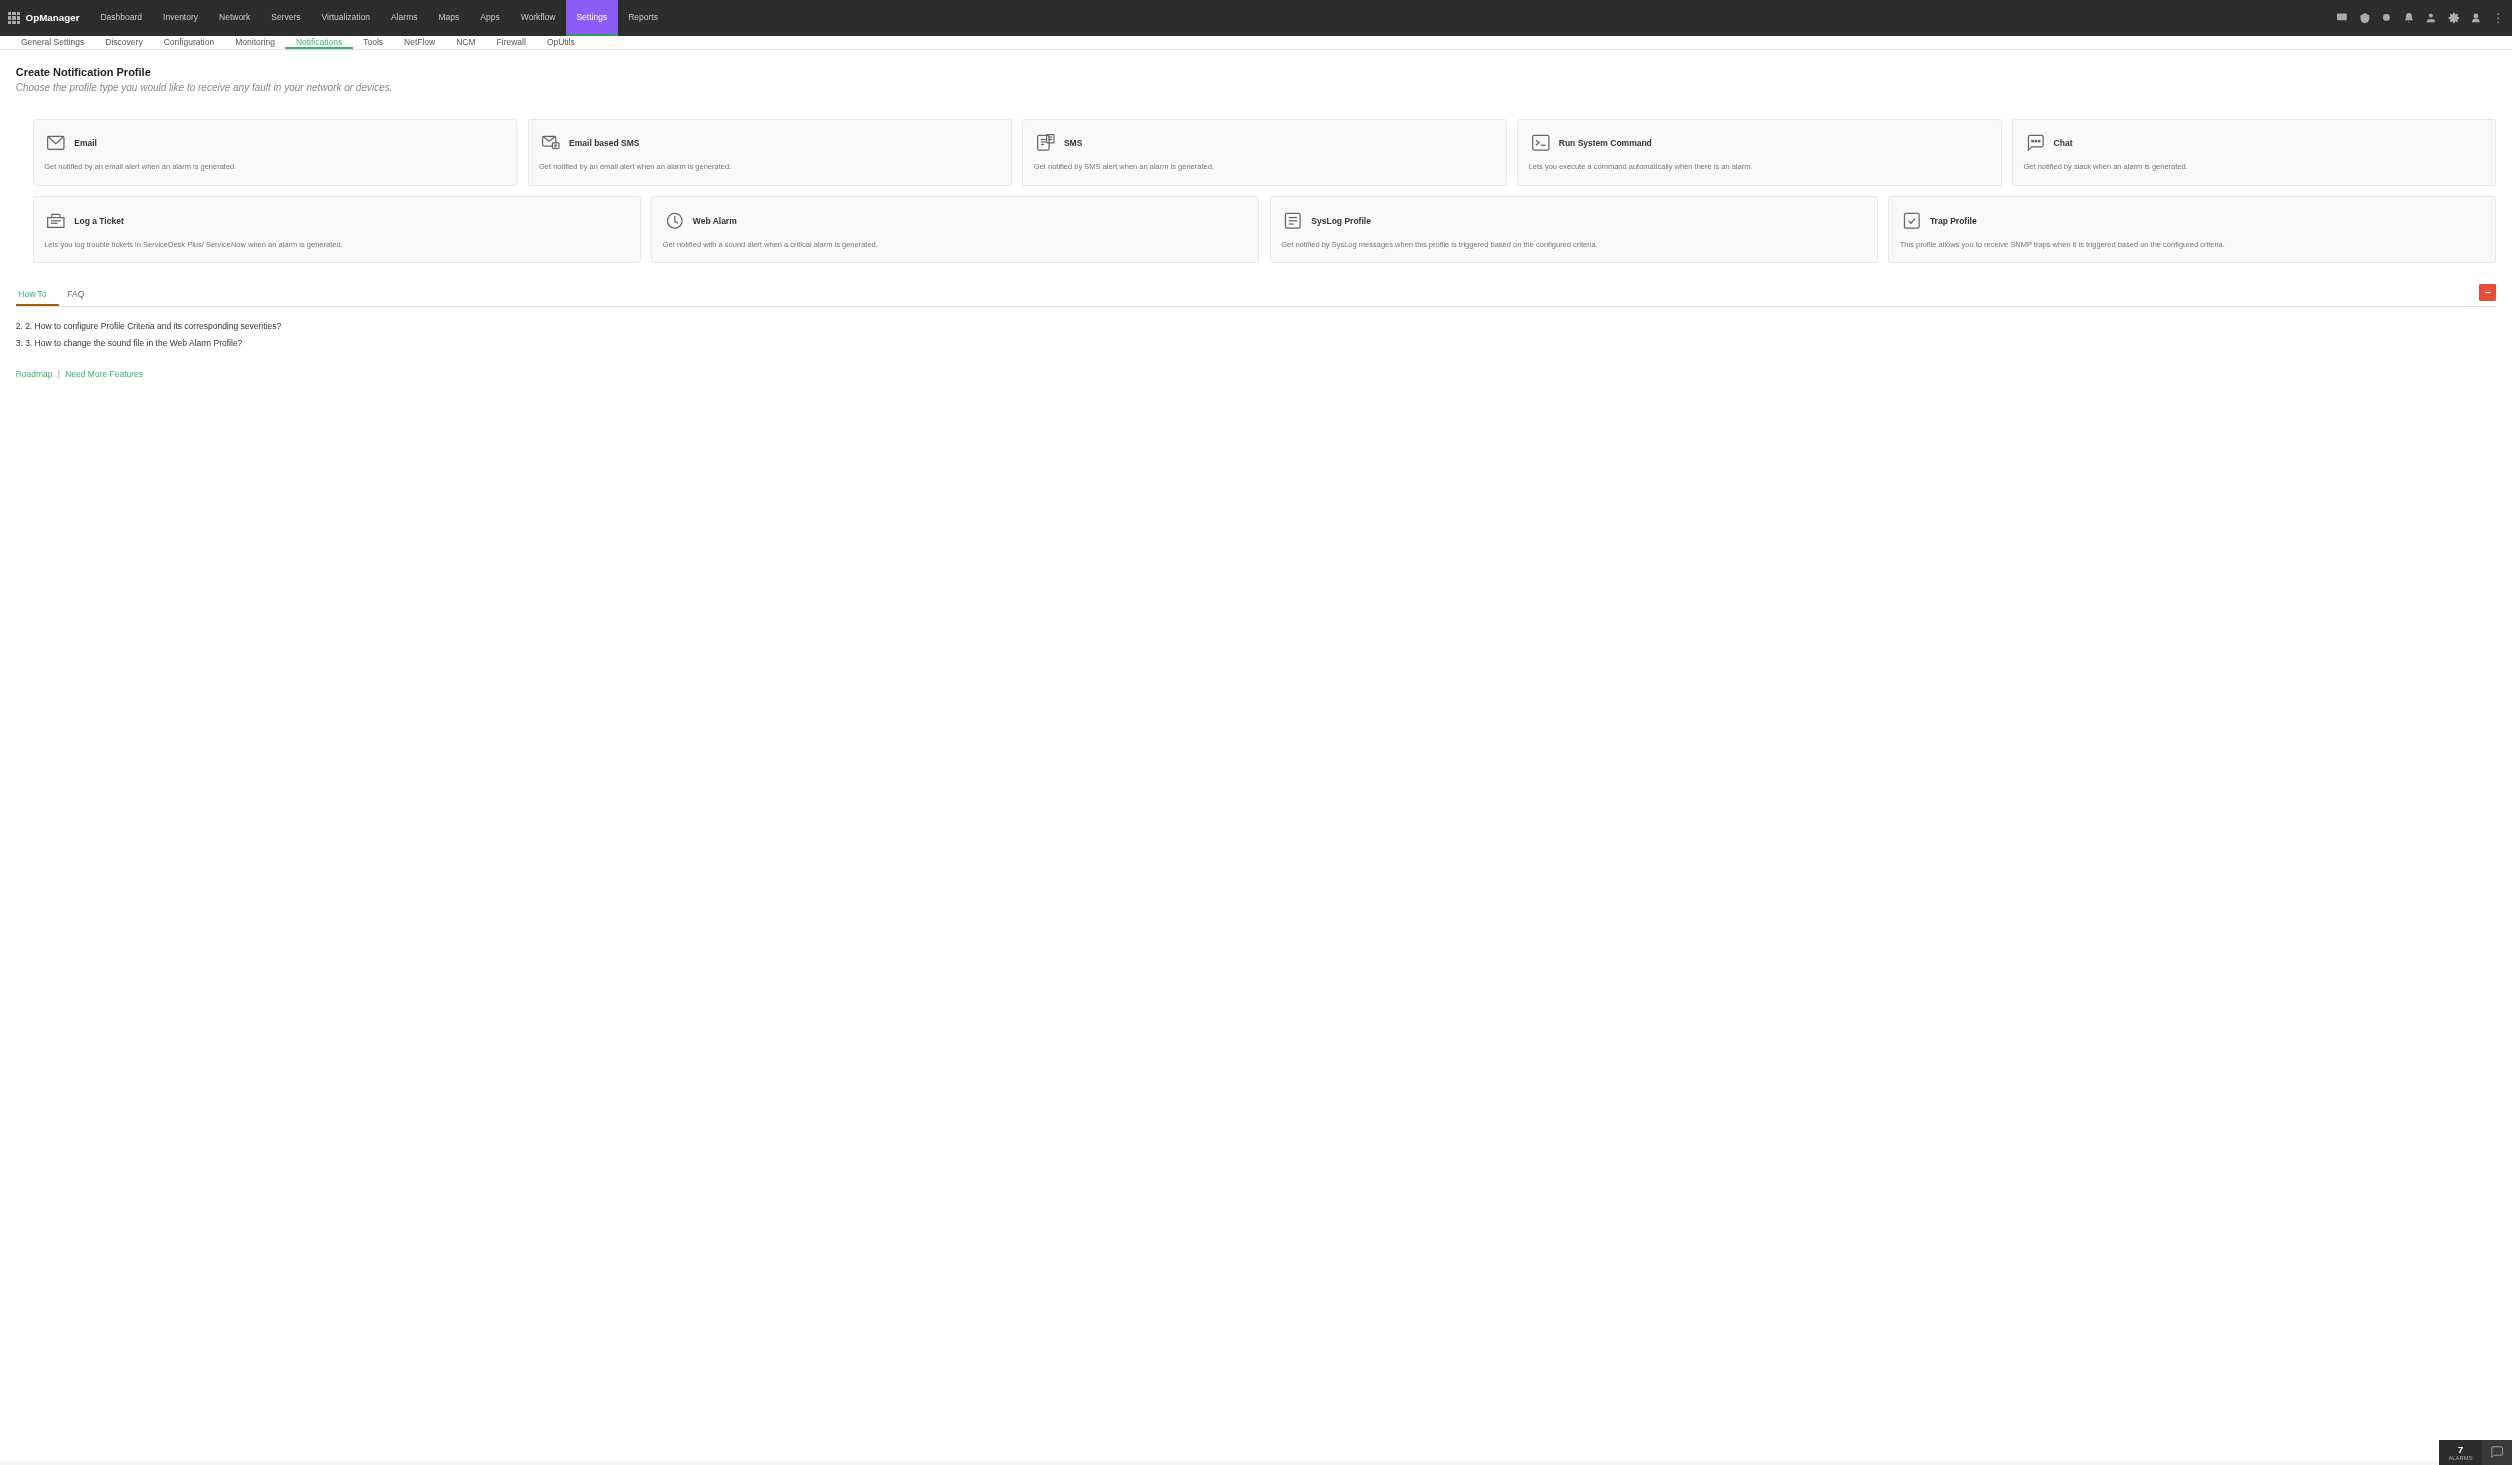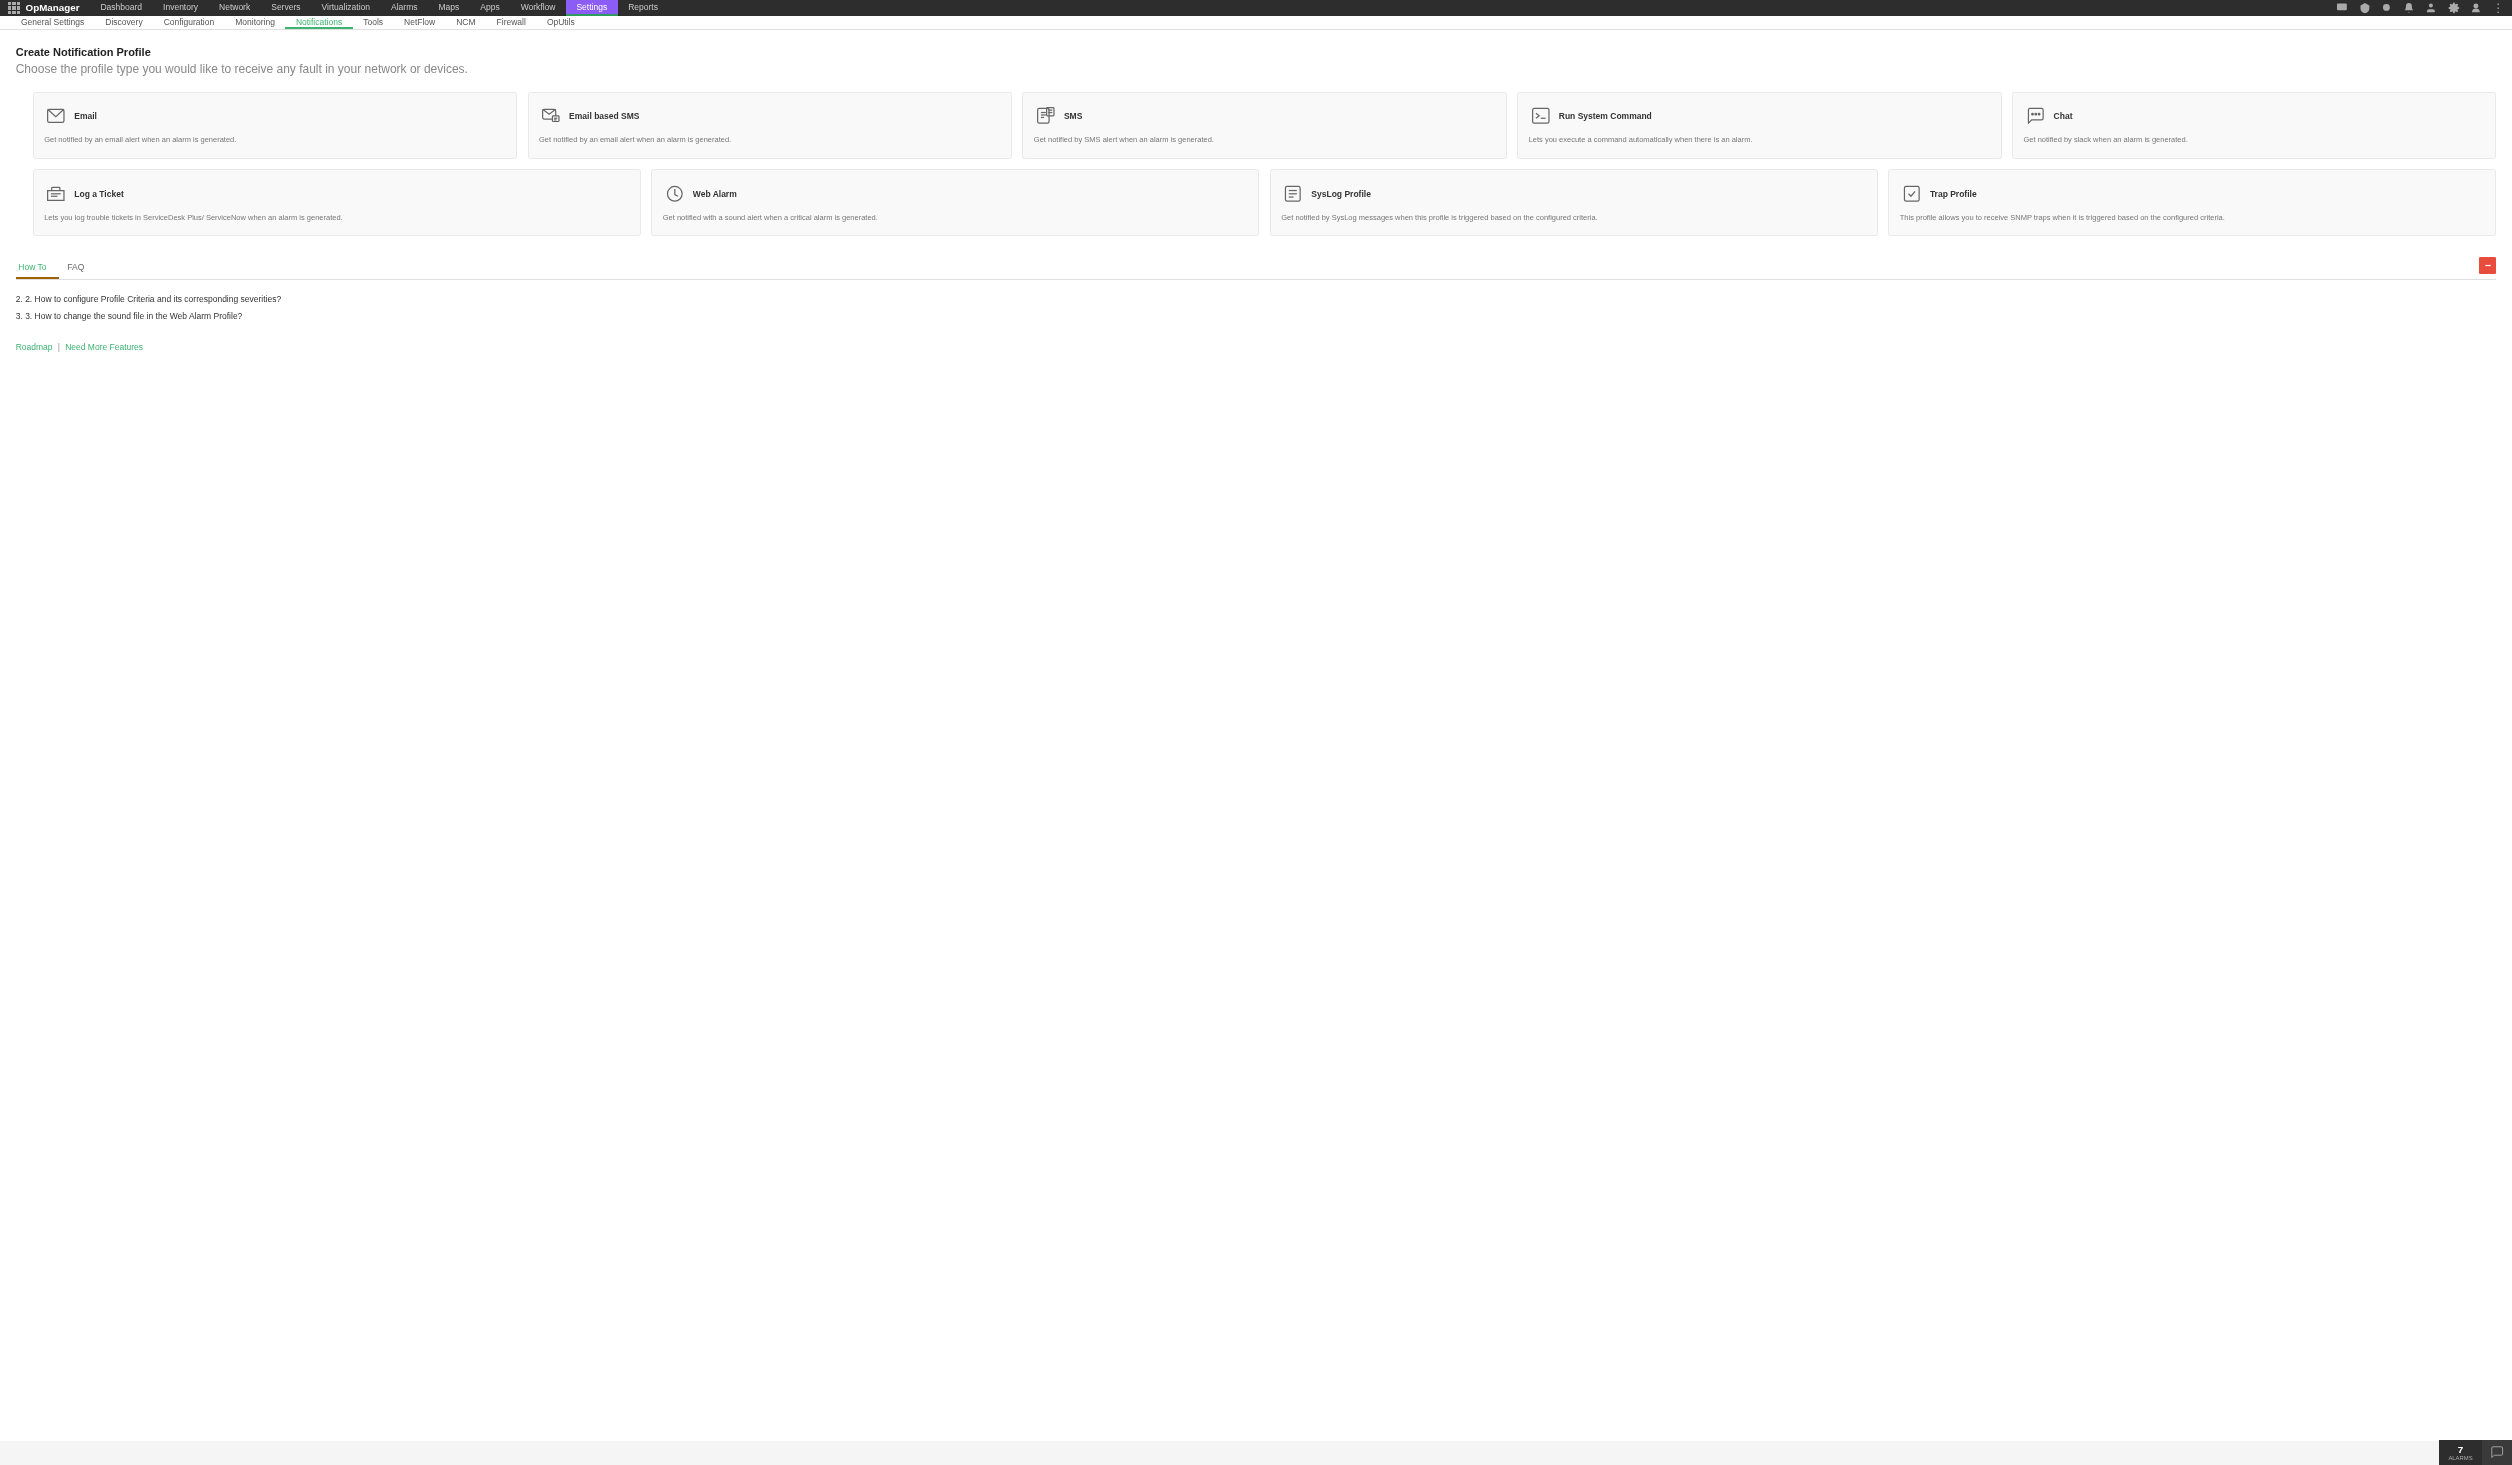--- a/index.html
+++ b/index.html
@@ -4,21 +4,21 @@
   <style>
     * { box-sizing: border-box; margin: 0; padding: 0; }
     body { font-family: -apple-system, BlinkMacSystemFont, 'Segoe UI', Arial, sans-serif; font-size: 8.5px; background: #f5f5f5; color: #333; }
 
     
     .top-bar {
       background: #2d2d2d;
       display: flex;
       align-items: center;
       padding: 0 7.9px;
-      height: 16px;
+      height: 36px;
     }
     .top-bar-logo {
       display: flex;
       align-items: center;
       gap: 5.2px;
       color: #fff;
       font-size: 9.8px;
       font-weight: 600;
       margin-right: 10.5px;
     }
@@ -99,23 +99,24 @@
       padding: 15.7px 15.7px;
       min-height: calc(100vh - 54px);
     }
     .page-title {
       font-size: 11px;
       font-weight: 600;
       color: #222;
       margin-bottom: 3.9px;
     }
     .page-subtitle {
-      font-size: 12px;
+      font-size: 10px;
       color: #888;
-      margin-bottom: 16px;
+      margin-bottom: 26px;
+      font-style: italic;
     }
 
     
     .cards-section {
       margin-bottom: 15.7px;
     }
     .cards-row {
       display: flex;
       gap: 10.5px;
       margin-bottom: 10.5px;

